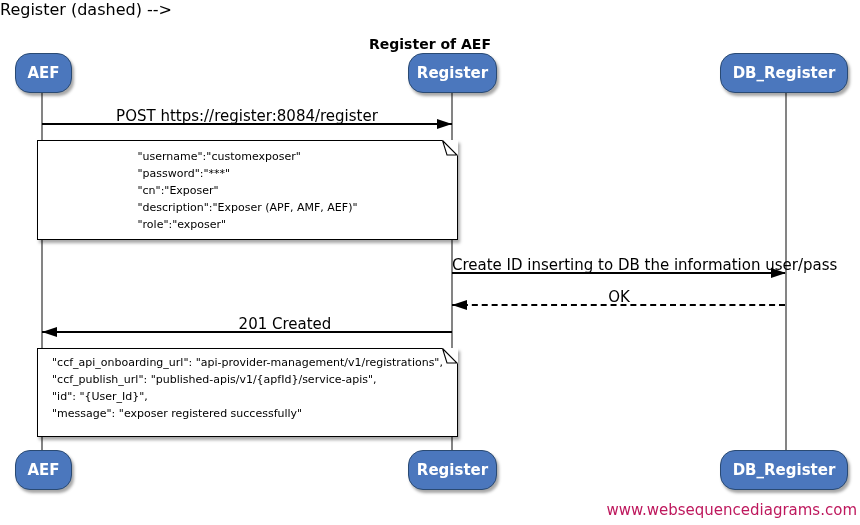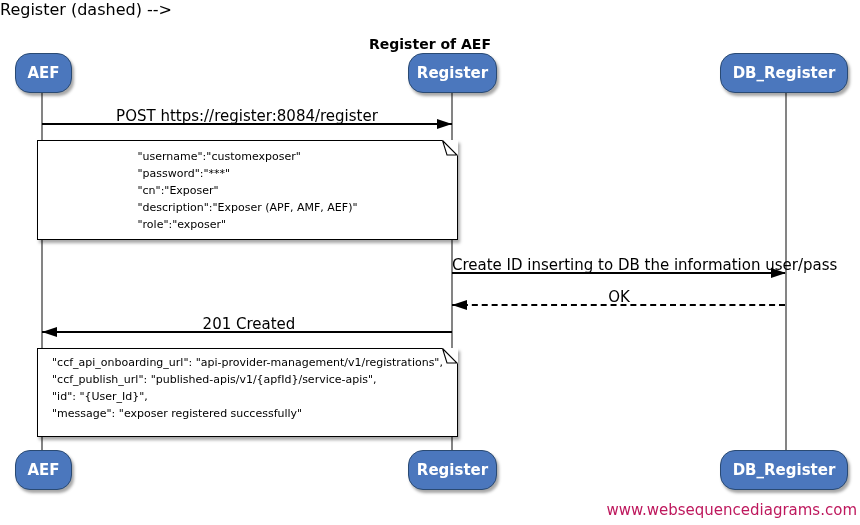--- a/index.html
+++ b/index.html
@@ -94,21 +94,21 @@
   <div class="msg-label" style="left:452px; top:256px; width:370px;">Create ID inserting to DB the information user/pass</div>
   <div class="msg-line" style="left:452px; top:272px; width:333px;"></div>
   <div class="head right" style="left:771px; top:268px;"></div>
 
    Register (dashed) --&gt;
   <div class="msg-label" style="left:452px; top:288px; width:334px;">OK</div>
   <div class="msg-line dashed" style="left:452px; top:304px; width:333px;"></div>
   <div class="head left" style="left:452px; top:300px;"></div>
 
   
-  <div class="msg-label" style="left:42px; top:315px; width:414px;">201 Created</div>
+  <div class="msg-label" style="left:42px; top:315px; width:414px;padding-left:36px;">201 Created</div>
   <div class="msg-line" style="left:42px; top:331px; width:410px;"></div>
   <div class="head left" style="left:42px; top:327px;"></div>
 
   
   <div class="note note-2">
     <svg class="fold" width="16" height="16" viewBox="0 0 16 16">
       <polygon points="0,0 16,0 16,16" fill="#ffffff"></polygon>
       <polygon points="0.5,0.5 15,15 5,15" fill="#ffffff" stroke="#000000" stroke-width="1.1"></polygon>
     </svg>
     <div class="note-body">

